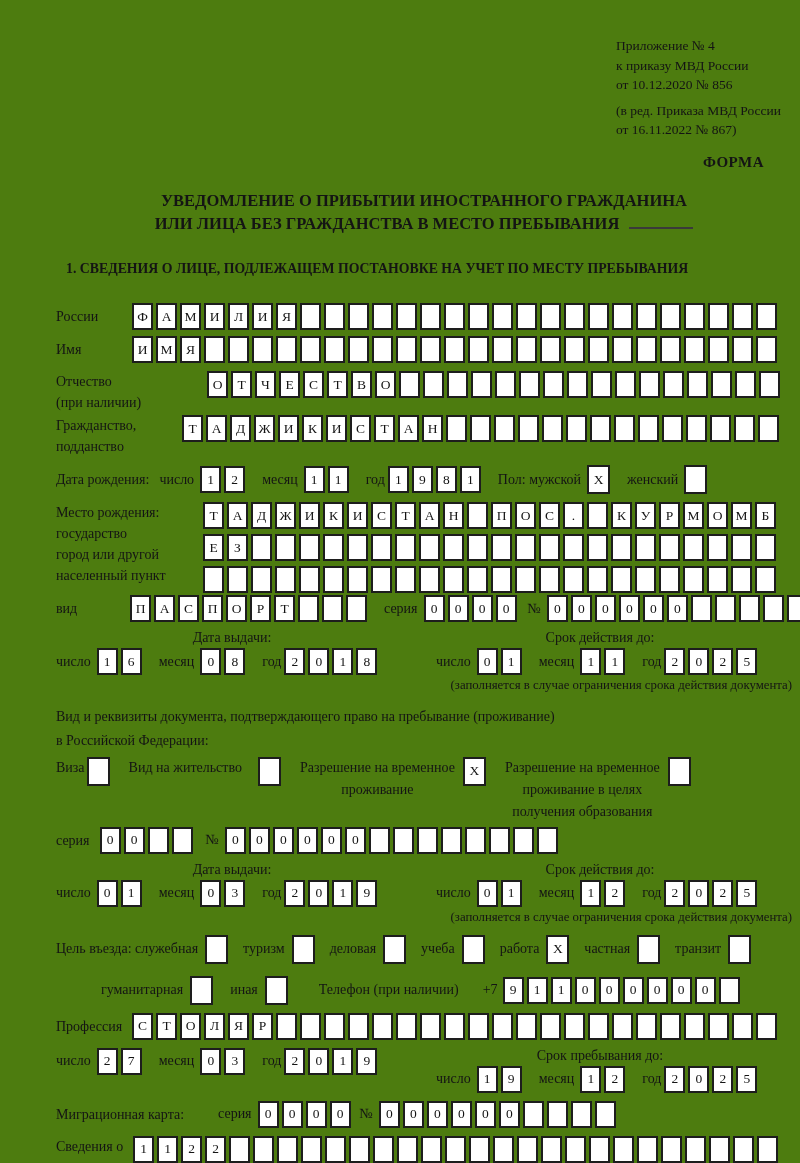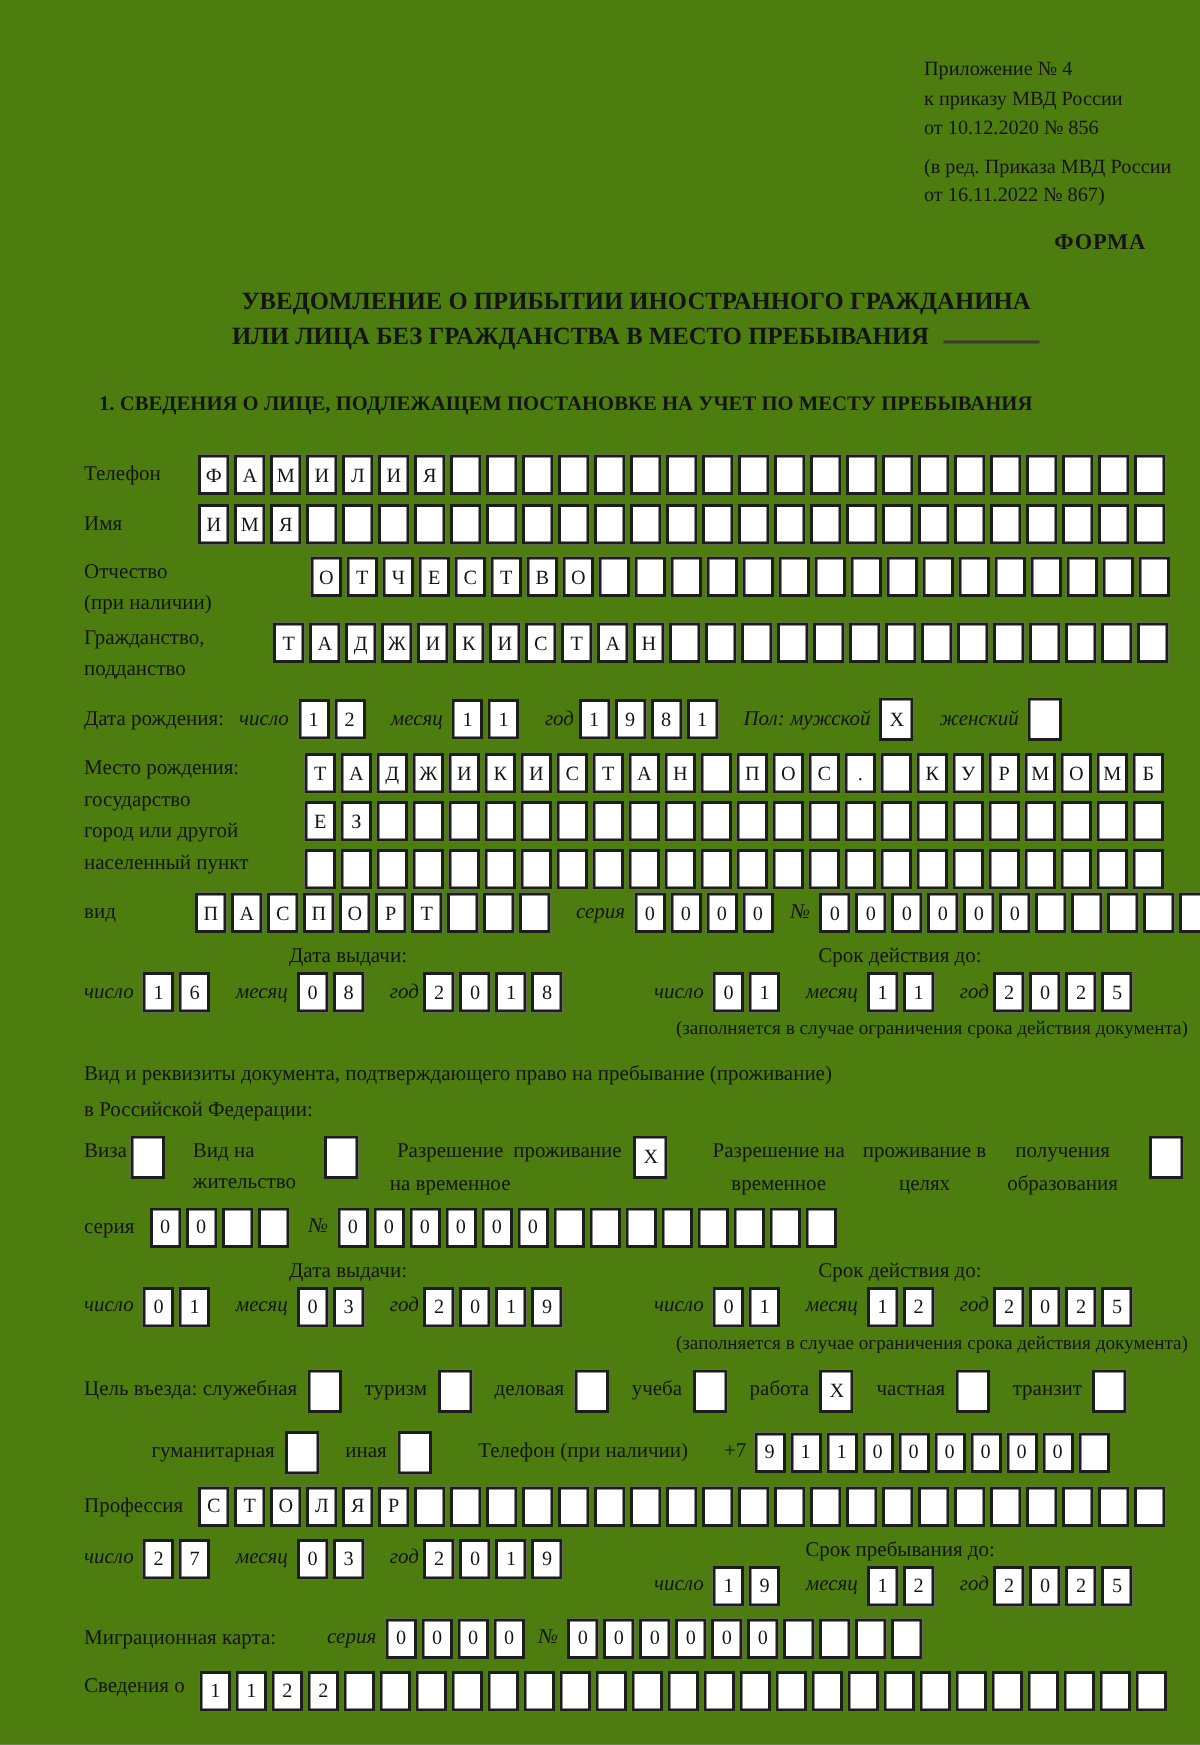--- a/index.html
+++ b/index.html
@@ -27,36 +27,36 @@
     display:inline-flex;align-items:center;justify-content:center;
     box-sizing:border-box;width:21px;height:27px;border:2px solid #1d1d1d;
     margin-right:3px;font-size:13.5px;background:#fff;flex:0 0 auto;
   }
   .chk .cell{width:23px;height:29px;}
   .mt2{margin-top:2px;} .mt8{margin-top:8px;}
   .w76{width:76px;} .w151{width:151px;} .w126{width:126px;} .w147{width:147px;} .w74{width:74px;} .w77{width:77px;}
   .stack{display:flex;flex-direction:column;}
   .stack .crow{margin-top:0;}
   .stack .crow + .crow{margin-top:5px;}
-  .inlab{margin:0 6px 0 14px;white-space:nowrap;font-style:italic;}
+  .inlab{margin:0 6px 0 14px;white-space:nowrap;}
   .inlab.first{margin-left:0;}
   
   .dochead{text-align:center;font-weight:bold;font-size:13.8px;margin-top:8px;}
   
   .daterow{display:flex;margin-top:8px;font-size:14px;}
   .dg{display:flex;flex-direction:column;}
   .dg-title{text-align:center;font-size:14px;margin-bottom:2px;}
   .dg-line{display:flex;align-items:center;}
   .dg-note{font-size:12.8px;margin-top:3px;text-align:right;white-space:nowrap;}
   
   .permittext{font-size:14px;margin-top:12px;line-height:1.7;}
   .permitrow{display:flex;align-items:flex-start;margin-top:4px;font-size:14px;}
   .pritem{display:flex;align-items:flex-start;margin-right:16px;}
   .pritem .txt{margin-right:8px;line-height:21px;}
-  .ctr{display:flex;flex-direction:row;text-align:center;line-height:22px;margin-right:8px;}
+  .ctr{display:flex;flex-direction:column;text-align:center;line-height:22px;margin-right:8px;}
   
   .purprow{display:flex;align-items:center;font-size:14px;margin-top:10px;}
   .purprow .t{margin:0 7px 0 12px;white-space:nowrap;}
   .purprow .t.first{margin-left:0;}
 </style>
 </head>
 <body>
 
 <div class="page">
 
@@ -70,21 +70,21 @@
   <div class="forma">ФОРМА</div>
 
   <div class="title">
     <div>УВЕДОМЛЕНИЕ О ПРИБЫТИИ ИНОСТРАННОГО ГРАЖДАНИНА</div>
     <div><span>ИЛИ ЛИЦА БЕЗ ГРАЖДАНСТВА В МЕСТО ПРЕБЫВАНИЯ</span><span class="blankline"></span></div>
   </div>
 
   <div class="sec1">1. СВЕДЕНИЯ О ЛИЦЕ, ПОДЛЕЖАЩЕМ ПОСТАНОВКЕ НА УЧЕТ ПО МЕСТУ ПРЕБЫВАНИЯ</div>
 
   <div class="frow" style="margin-top:26px;">
-    <span class="lab w76">Телефон</span>
+    <span class="lab w76">России</span>
     <span class="cells">
         <span class="cell">Ф</span>
         <span class="cell">А</span>
         <span class="cell">М</span>
         <span class="cell">И</span>
         <span class="cell">Л</span>
         <span class="cell">И</span>
         <span class="cell">Я</span>
         <span class="cell"></span>
         <span class="cell"></span>

